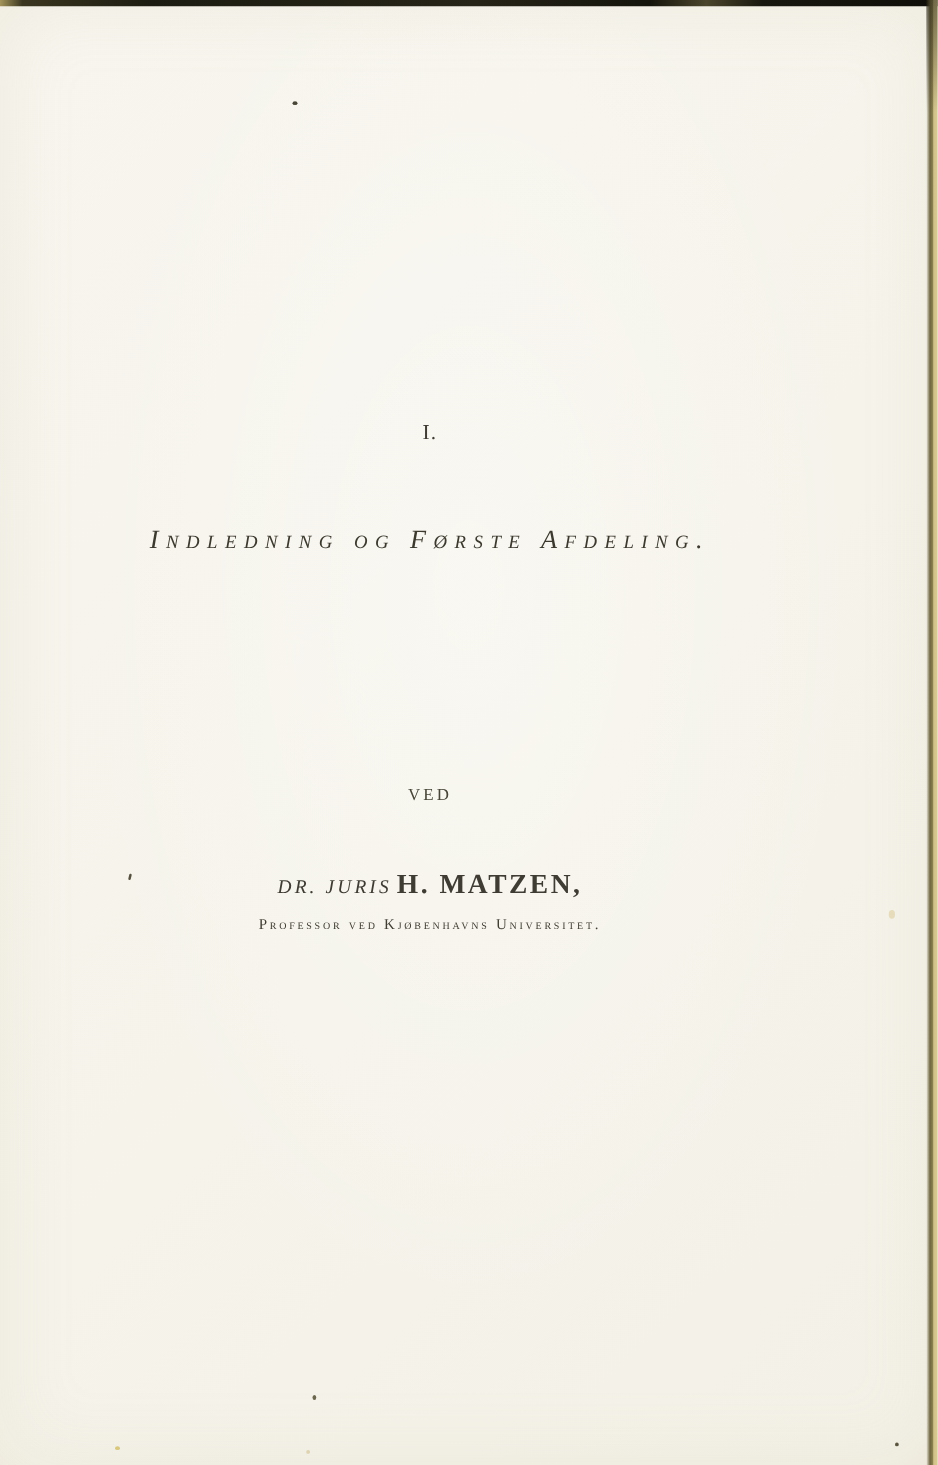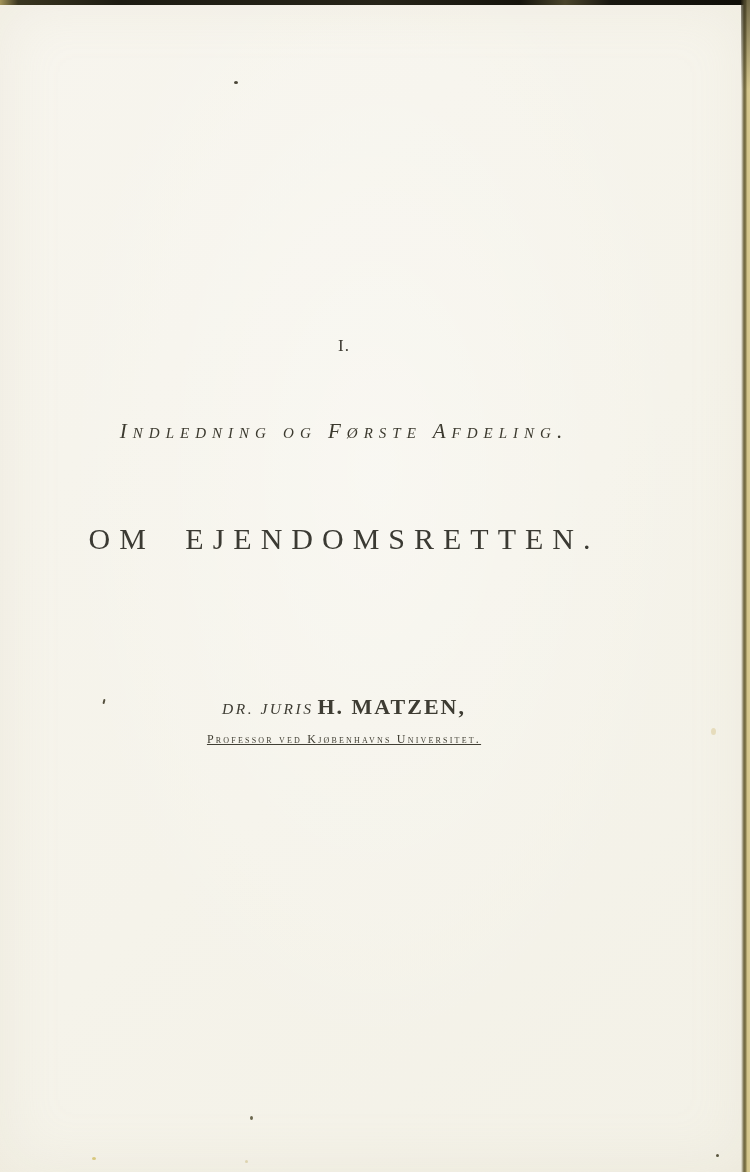--- a/index.html
+++ b/index.html
@@ -98,21 +98,20 @@
     letter-spacing: 2px;
     font-weight: bold;
   }
 
   .affiliation {
     top: 732px;
     font-size: 12px;
     font-variant: small-caps;
     letter-spacing: 2.2px;
     color: #403e33;
-    text-decoration: underline;
   }
 
   
   .speck { position: absolute; border-radius: 50%; }
   .speck-a { left: 234px; top: 81px;  width: 4px; height: 3px; background: #4a4637; }
   .speck-b { left: 103px; top: 699px; width: 2px; height: 5px; background: #55503f; transform: rotate(14deg); border-radius: 1px; }
   .speck-c { left: 711px; top: 728px; width: 5px; height: 7px; background: #e6dcbc; }
   .speck-d { left: 250px; top: 1116px; width: 3px; height: 4px; background: #6b674f; }
   .speck-e { left: 92px;  top: 1157px; width: 4px; height: 3px; background: #d8c87e; }
   .speck-f { left: 245px; top: 1160px; width: 3px; height: 3px; background: #ddd3b0; }
@@ -124,22 +123,22 @@
 <div class="page">
 
   <div class="top-band"></div>
   <div class="right-edge"></div>
   <div class="right-edge-shade"></div>
 
   <div class="line section-number">I.</div>
 
   <div class="line heading">Indledning og Første Afdeling.</div>
 
-  <div class="line main-title">OM EJENDOMSRETTEN.</div>
 
+  <div class="line byline">VED</div>
 
   <div class="line author-line">
     <span class="author-prefix">DR. JURIS</span>
     <span class="author-name">H. MATZEN,</span>
   </div>
 
   <div class="line affiliation">Professor ved Kjøbenhavns Universitet.</div>
 
   <div class="speck speck-a"></div>
   <div class="speck speck-b"></div>

